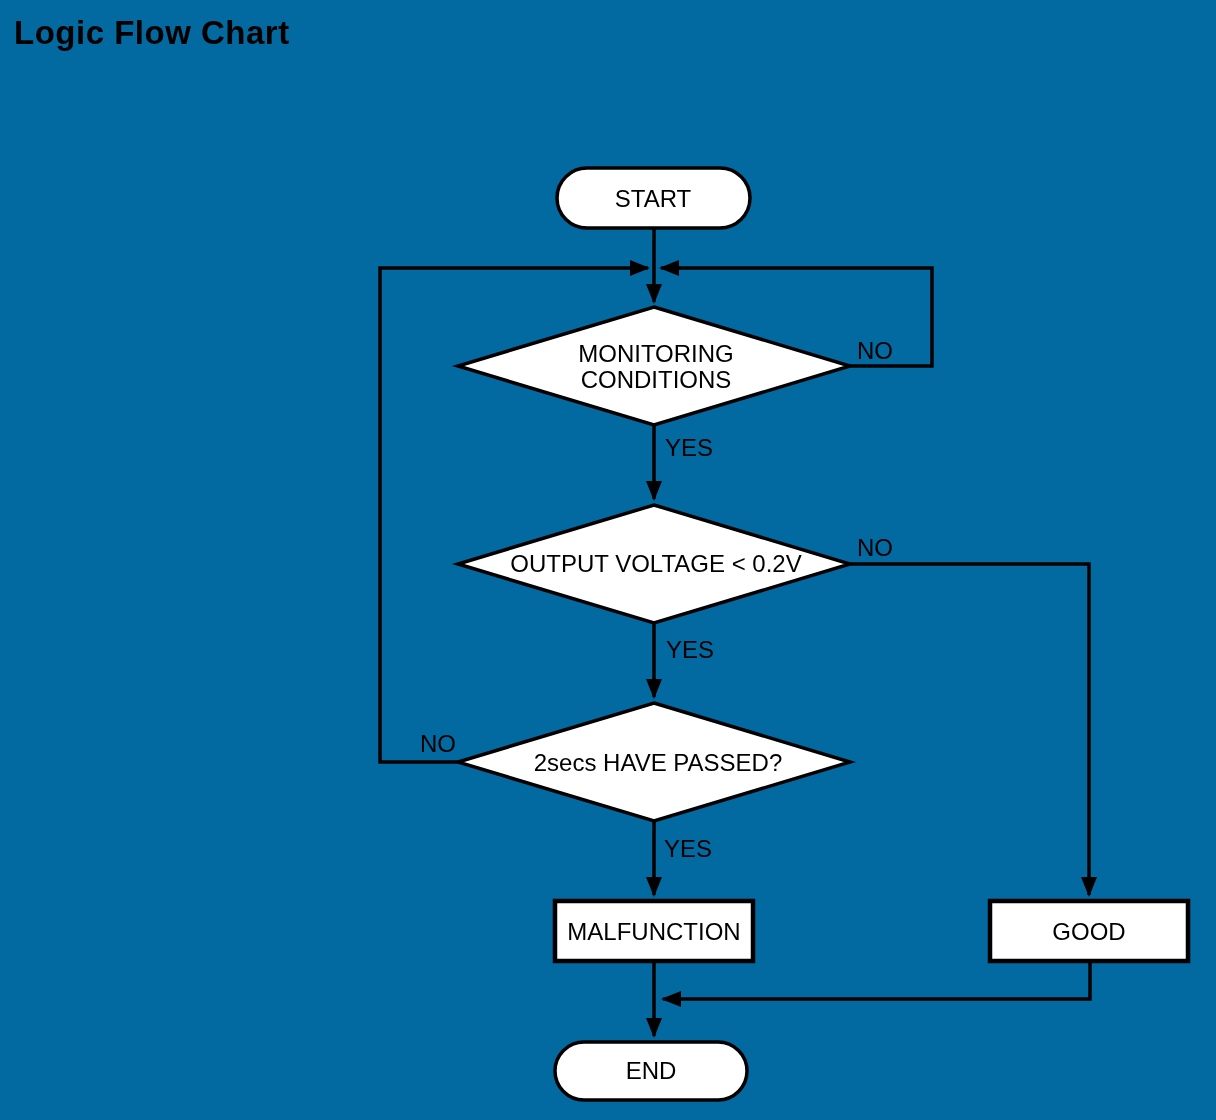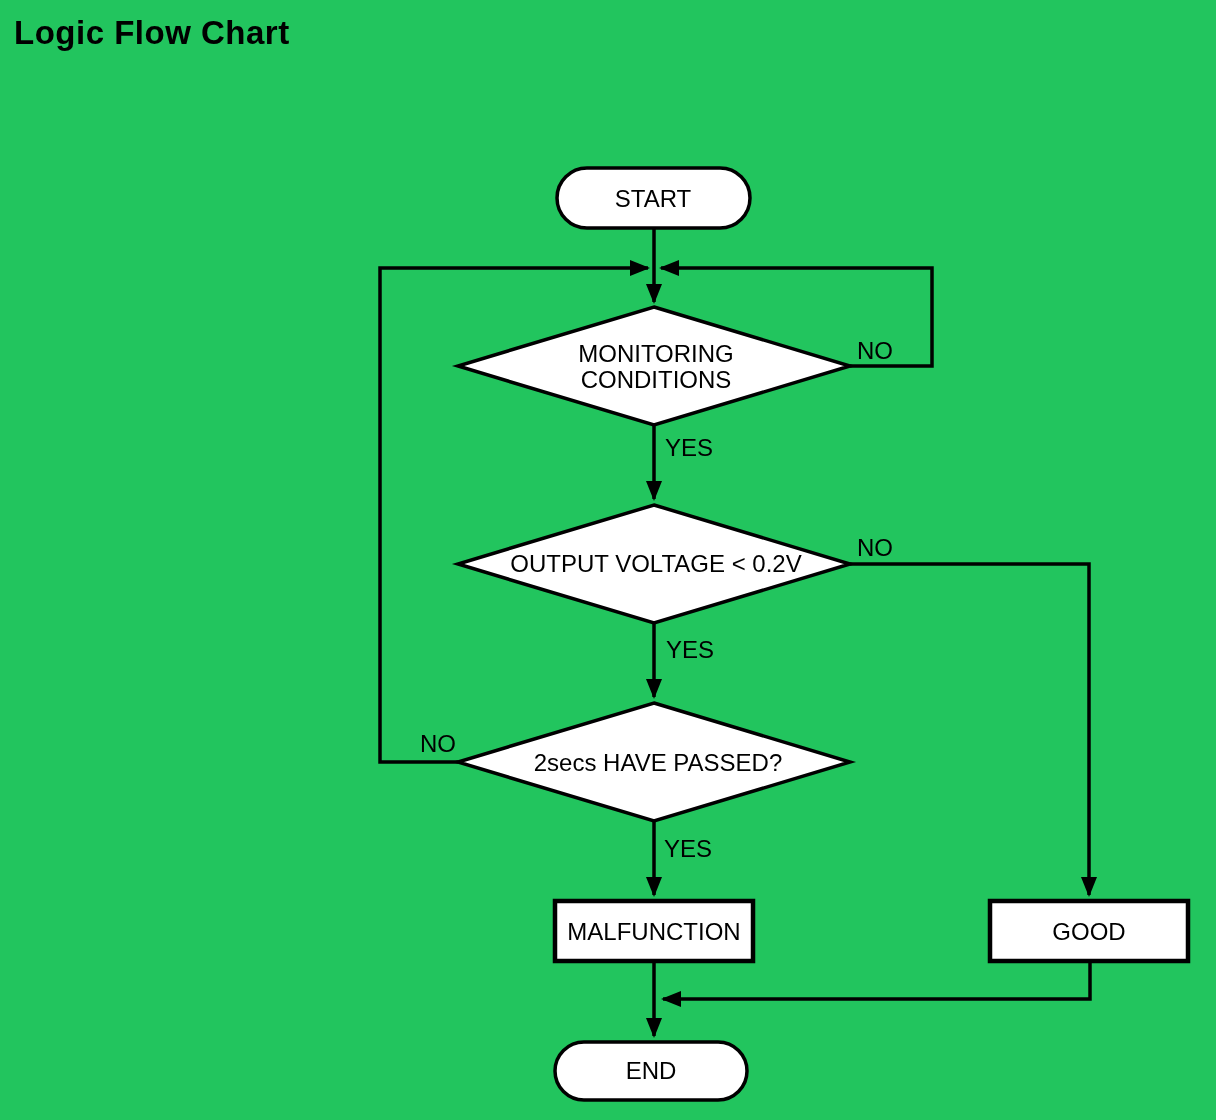--- a/index.html
+++ b/index.html
@@ -4,21 +4,21 @@
 <style>
   html, body {
     margin: 0;
     padding: 0;
     background: #ffffff;
   }
   .page {
     position: relative;
     width: 1216px;
     height: 1120px;
-    background: #22c55e;
+    background: #0369a1;
     overflow: hidden;
     font-family: "Liberation Sans", sans-serif;
   }
   .page-title {
     position: absolute;
     left: 14px;
     top: 14px;
     font-size: 33px;
     font-weight: bold;
     color: #000000;

